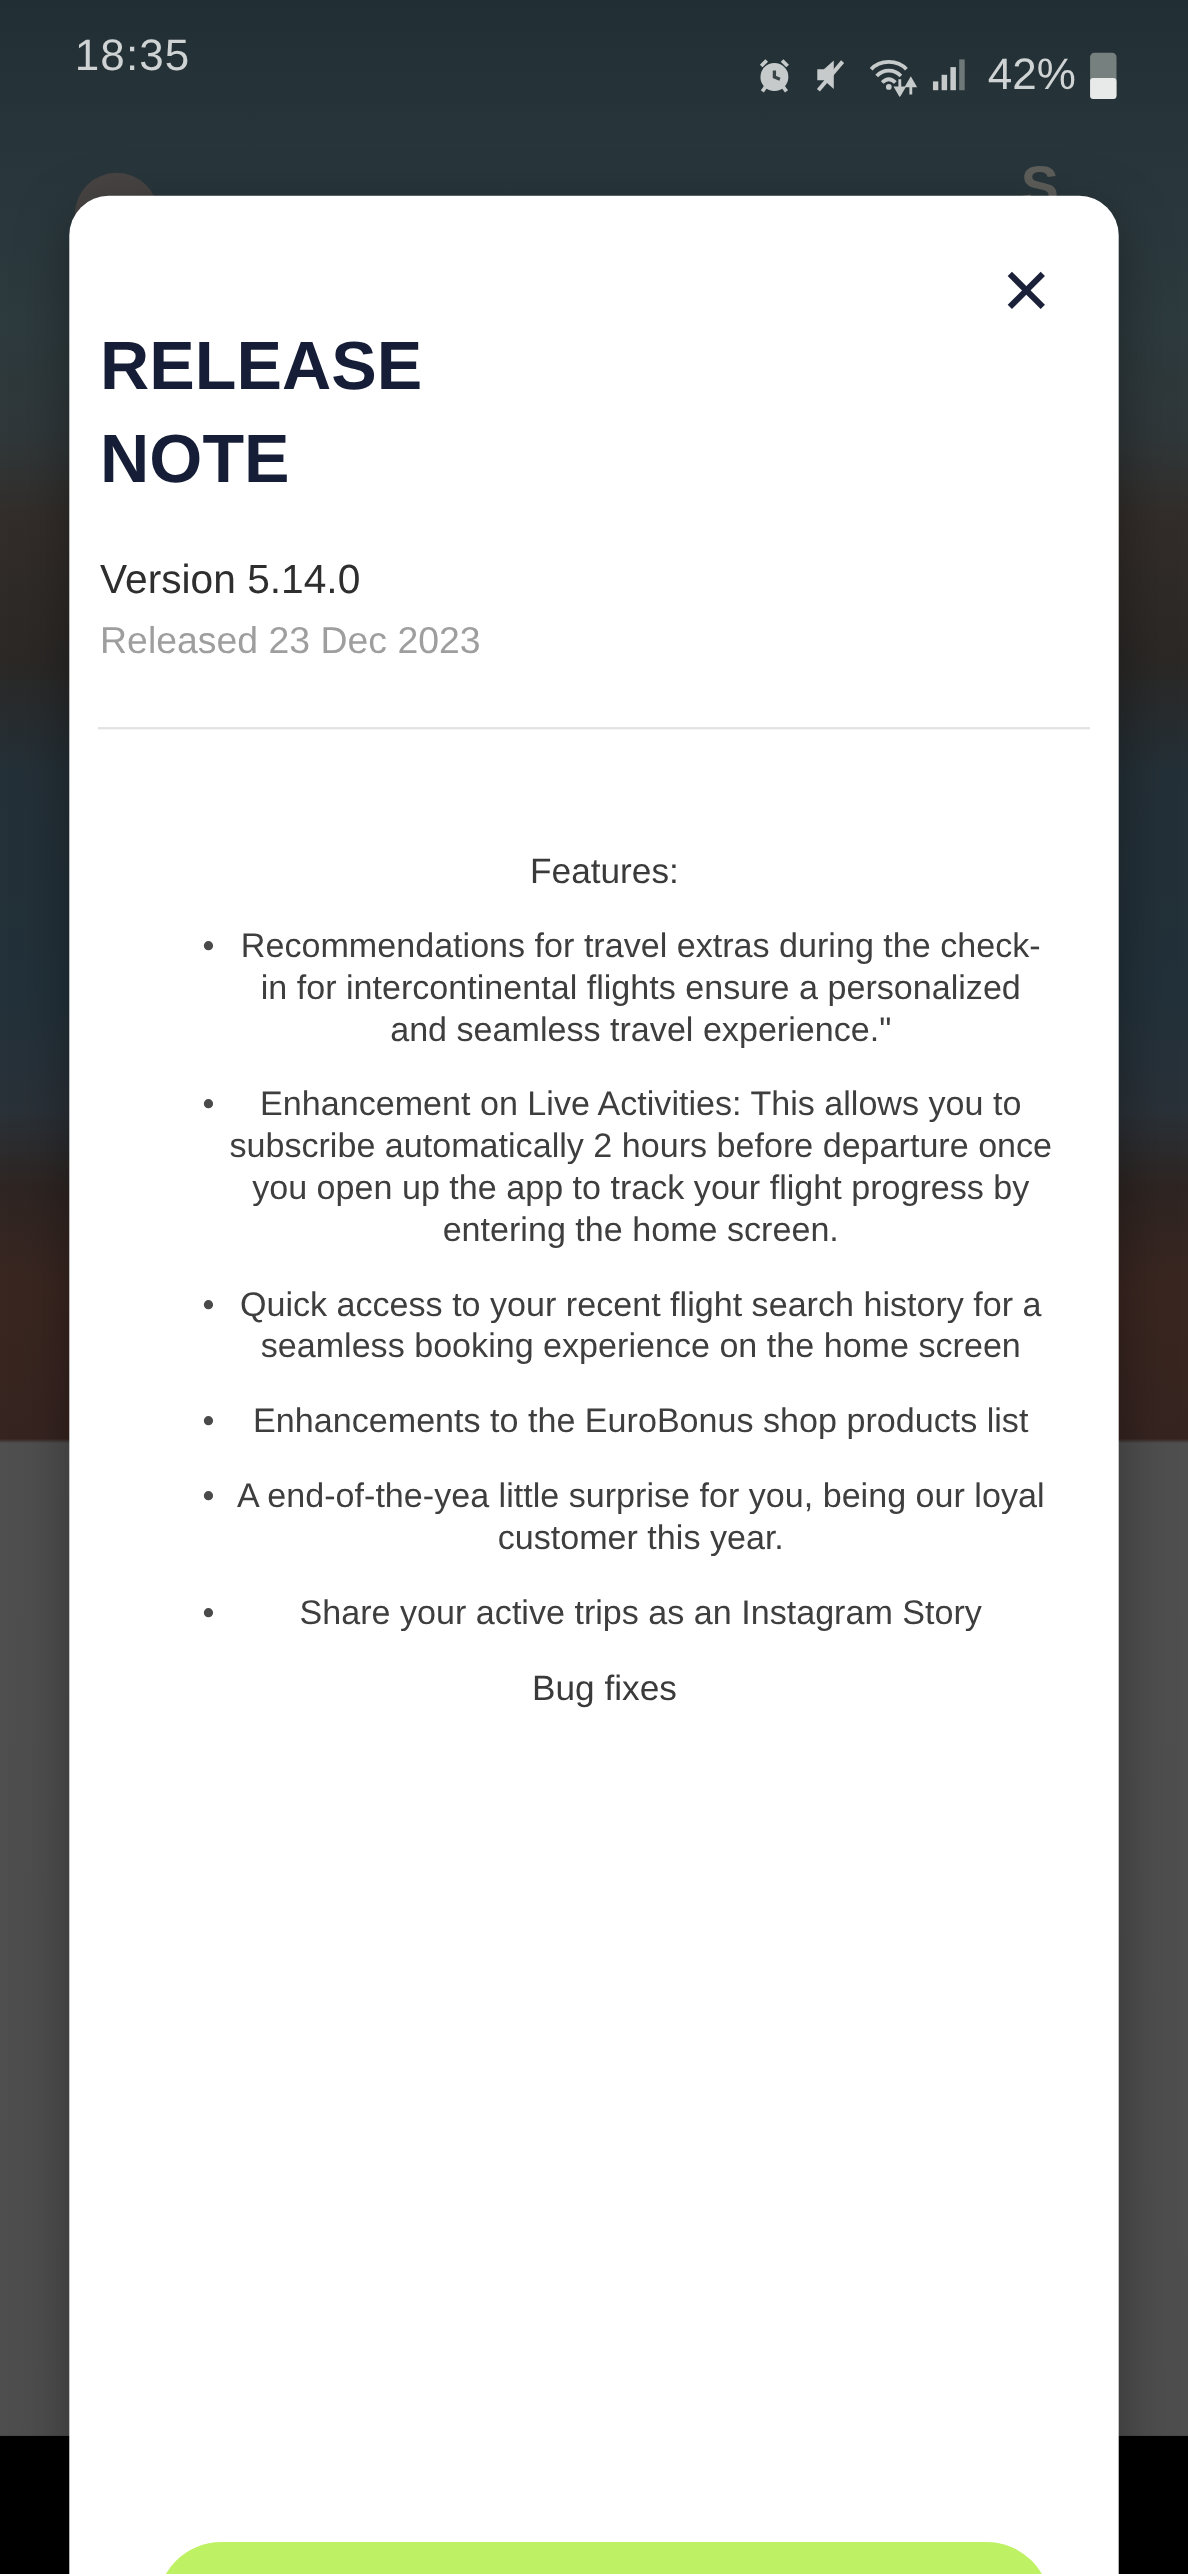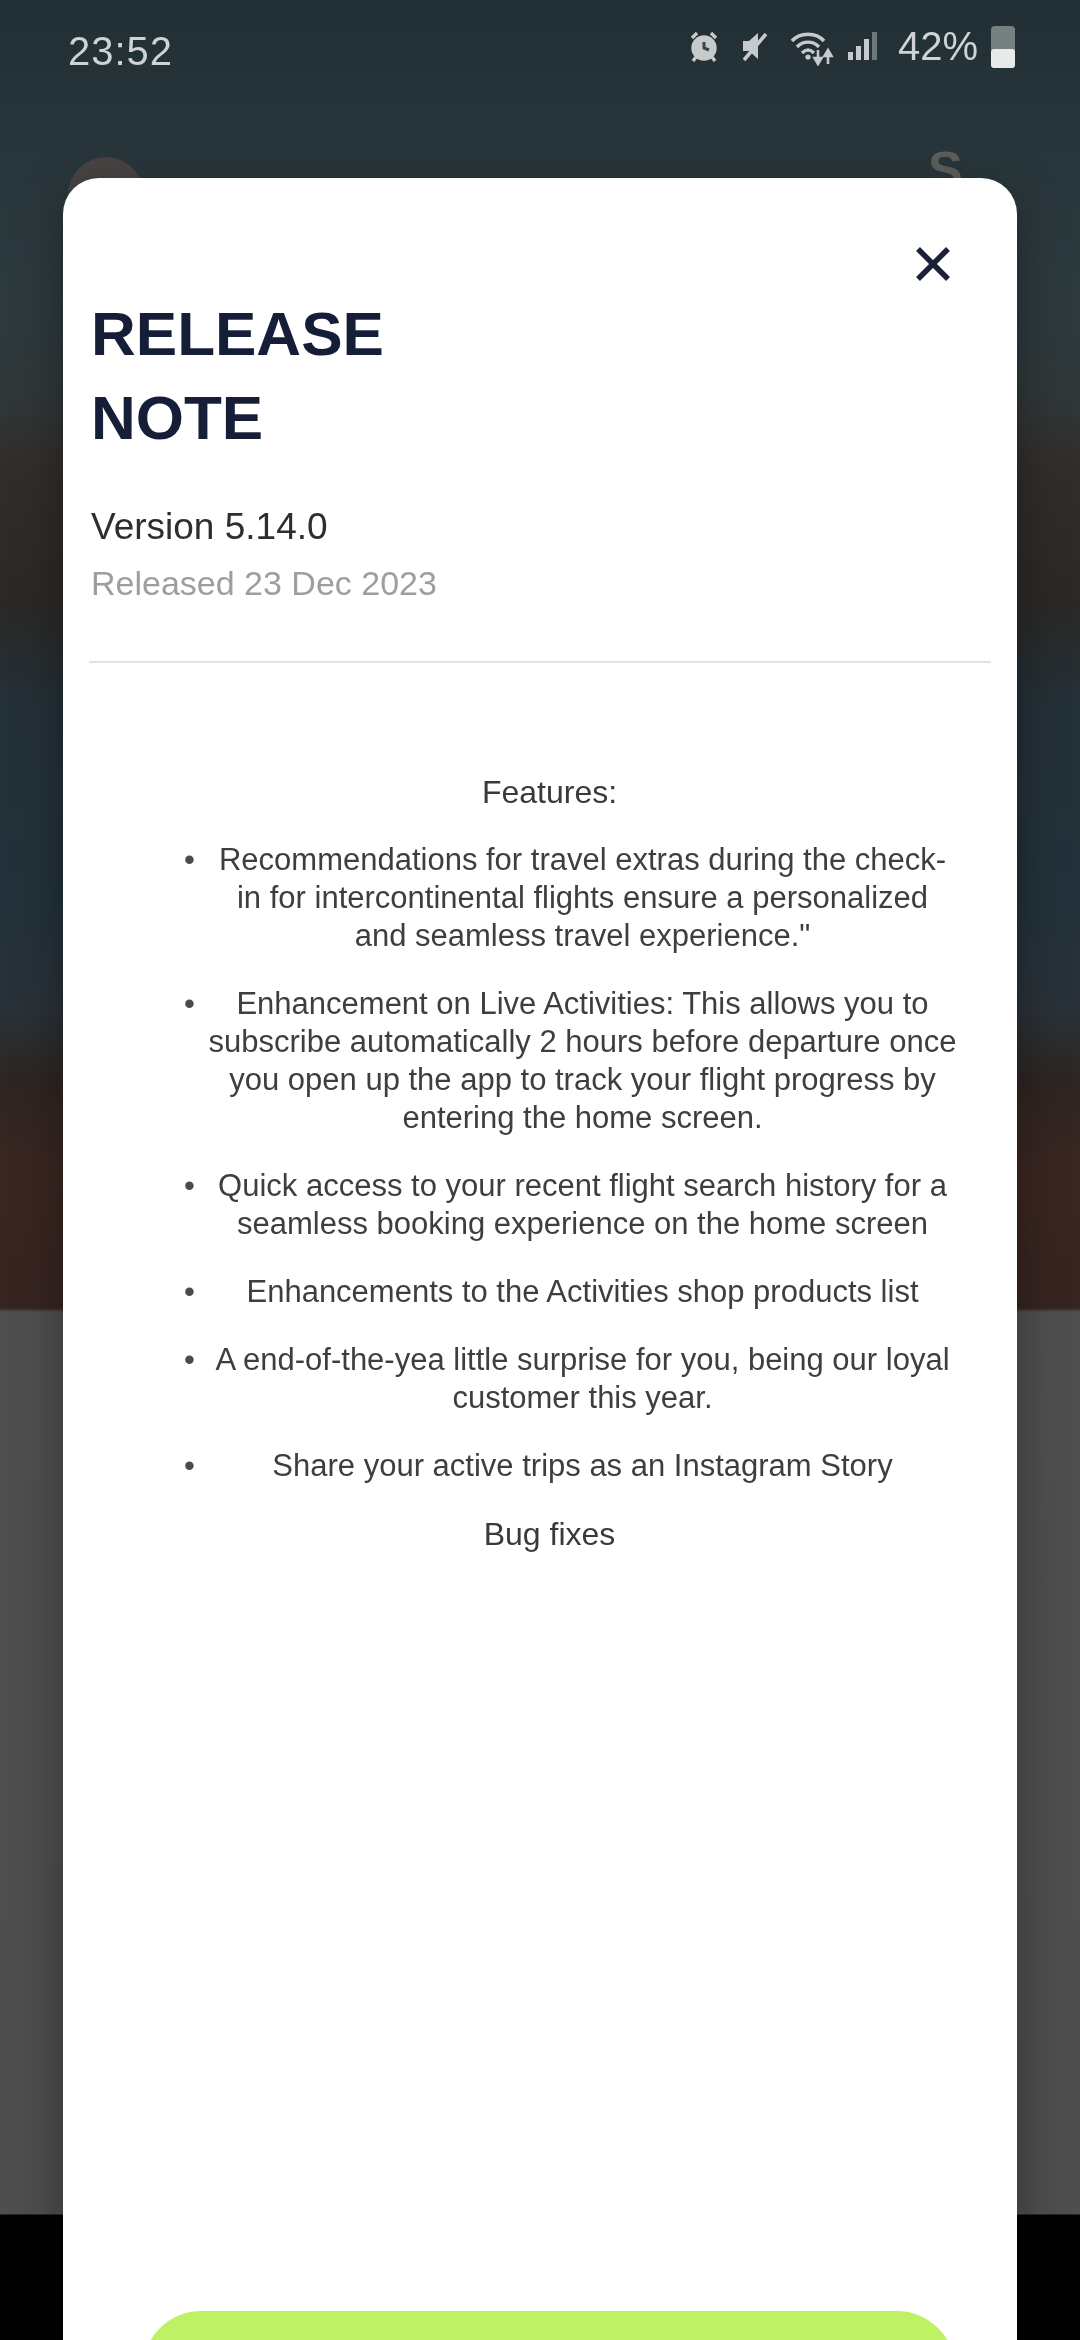--- a/index.html
+++ b/index.html
@@ -8,21 +8,21 @@
     font-family:"Liberation Sans","DejaVu Sans",sans-serif;
     background:linear-gradient(180deg,
       #212e34 0px,#27353b 120px,#2d3a3e 300px,#303739 400px,
       #322d2a 470px,#2b2826 600px,#243037 700px,#22313a 900px,
       #2a3138 1010px,#2e2522 1080px,#3a2621 1170px,#362420 1308px,
       #4f4f4f 1312px,#4e4e4e 2214px,#000000 2215px,#000000 100%);
   }
   
   .status-bar{position:absolute;top:0;left:0;right:0;height:100px;color:#ccd0d0;}
   .status-time{position:absolute;left:68px;top:29px;font-size:40px;letter-spacing:1px;color:#cfd3d3;}
-  .status-icons{position:absolute;right:64px;top:24px;display:flex;align-items:center;gap:12px;height:44px;}
+  .status-icons{position:absolute;right:64px;top:46px;display:flex;align-items:center;gap:12px;height:44px;}
   .status-icons svg{display:block;}
   .battery-pct{font-size:40px;color:#cfd3d3;margin-left:4px;}
   
   .bg-avatar{position:absolute;left:68px;top:157px;width:76px;height:76px;border-radius:50%;background:#474443;}
   .bg-logo-fragment{position:absolute;left:928px;top:140px;font-size:52px;font-weight:bold;color:#5e5f5a;}
   .tabbar{position:absolute;left:0;top:2113px;width:948px;height:102px;font-size:31px;color:#3d3d3d;}
   .tabbar-highlight{position:absolute;left:562px;top:0;width:388px;height:102px;
     background:linear-gradient(180deg,#595959,#4f4f4f 75%);border-radius:26px 26px 0 0;}
   .tab-item{position:absolute;top:33px;transform:translateX(-50%);white-space:nowrap;}
   .tab-home{left:107px;color:#333c6d;}
@@ -73,21 +73,21 @@
     background:#bef264;border:none;border-radius:58px;cursor:pointer;
     font-family:inherit;font-size:37px;font-weight:bold;letter-spacing:1.5px;color:#1c2161;
   }
 </style>
 </head>
 <body>
 
 <div class="screen">
 
   <div class="status-bar">
-    <span class="status-time">23:52</span>
+    <span class="status-time">18:35</span>
     <div class="status-icons">
       <span>
         <svg width="40" height="40" viewBox="0 0 40 40">
           <g fill="none" stroke="#c6caca" stroke-width="3.4">
             <circle cx="20" cy="22" r="11" fill="#c6caca"></circle>
             <path d="M8 12 L13 7"></path>
               <path d="M32 12 L27 7"></path>
             <path d="M9 35 L12 31"></path>
               <path d="M31 35 L28 31"></path>
           </g>
@@ -180,21 +180,21 @@
     <div class="version">Version 5.14.0</div>
     <div class="released">Released 23 Dec 2023</div>
     <div class="divider"></div>
 
     <div class="notes">
       <div class="notes-heading">Features:</div>
       <ul>
         <li>Recommendations for travel extras during the check-in for intercontinental flights ensure a personalized and seamless travel experience."</li>
         <li>Enhancement on Live Activities: This allows you to subscribe automatically 2 hours before departure once you open up the app to track your flight progress by entering the home screen.</li>
         <li>Quick access to your recent flight search history for a seamless booking experience on the home screen</li>
-        <li>Enhancements to the Activities shop products list</li>
+        <li>Enhancements to the EuroBonus shop products list</li>
         <li>A end-of-the-yea little surprise for you, being our loyal customer this year.</li>
         <li>Share your active trips as an Instagram Story</li>
       </ul>
       <div class="notes-heading bugfixes-heading">Bug fixes</div>
     </div>
 
     <button class="okay-btn">OKAY</button>
   </div>
 
 </div>

